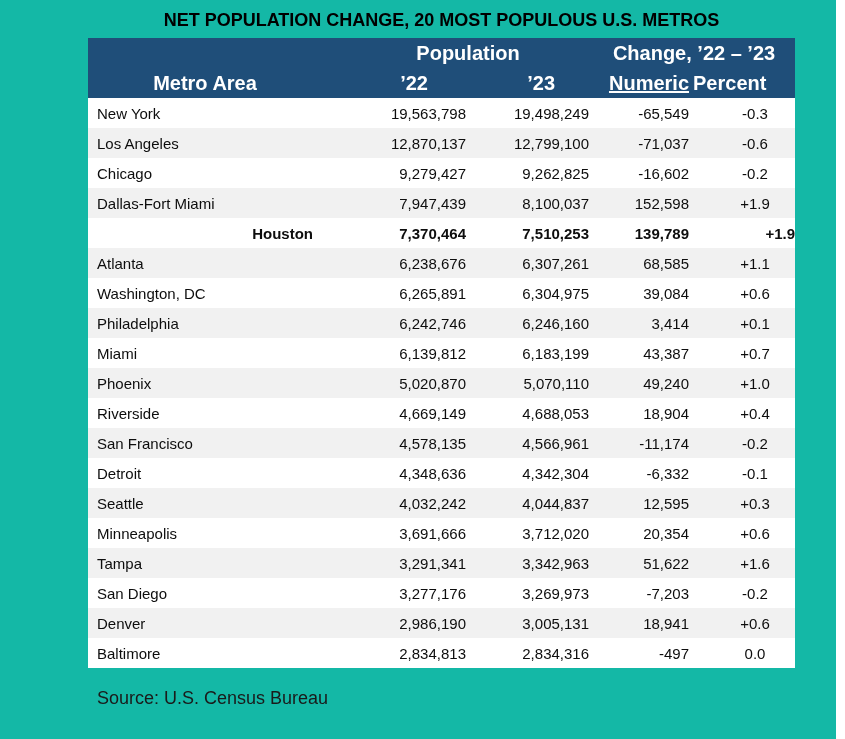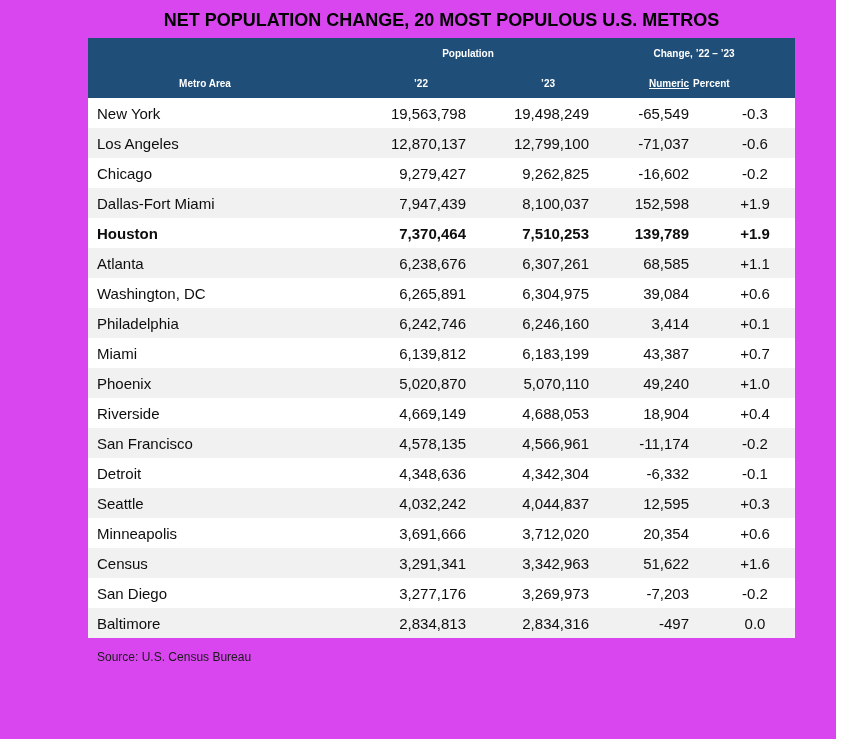--- a/index.html
+++ b/index.html
@@ -9,21 +9,21 @@
     background: #ffffff;
     width: 845px;
     height: 739px;
     font-family: "Liberation Sans", sans-serif;
     color: #111111;
   }
   .page {
     width: 836px;
     height: 739px;
     padding: 8px 50px 0 88px;
-    background: #d946ef;
+    background: #14b8a6;
   }
   .chart-title {
     width: 707px;
     text-align: center;
     font-size: 18px;
     font-weight: 700;
     color: #000000;
     letter-spacing: 0px;
     padding: 2px 0 7px 0;
     white-space: nowrap;
@@ -36,21 +36,21 @@
   col.c-metro   { width: 225px; }
   col.c-pop22   { width: 157px; }
   col.c-pop23   { width: 123px; }
   col.c-numeric { width: 100px; }
   col.c-percent { width: 102px; }
 
   thead th {
     background: #1F4E79;
     color: #ffffff;
     font-weight: 700;
-    font-size: 10px;
+    font-size: 20px;
     height: 30px;
     padding: 0;
     white-space: nowrap;
   }
   thead tr.group-row th { vertical-align: middle; }
   th.gh-population { text-align: center; padding-left: 30px; }
   th.gh-change     { }
   th.ch-metro   { text-align: center;  padding-left: 9px; }
   th.ch-y22     { text-align: right; padding-right: 42px; }
   th.ch-y23     { text-align: right; padding-right: 38px; }
@@ -63,27 +63,27 @@
     font-size: 15px;
     color: #0d0d0d;
     vertical-align: middle;
     white-space: nowrap;
   }
   tbody tr:nth-child(even) { background: #F1F1F1; }
   tbody tr:nth-child(odd)  { background: #ffffff; }
   td.td-metro   { text-align: left;  padding-left: 9px; }
   td.td-num     { text-align: right; padding-right: 4px; }
   td.td-pct     { text-align: center; padding-left: 22px; }
-  tr.bold-row td { font-weight: 700; }
+  tr.bold-row td { font-weight: 700; text-align: right; }
 
   .source-note {
     width: 707px;
-    font-size: 12px;
+    font-size: 18px;
     color: #1a1a1a;
-    padding: 12px 0 0 9px;
+    padding: 20px 0 0 9px;
     text-align: left;
   }
 </style>
 </head>
 <body>
 
 <div class="page">
 
   <div class="chart-title">NET POPULATION CHANGE, 20 MOST POPULOUS U.S. METROS</div>
 
@@ -209,34 +209,41 @@
           <td class="td-pct">+0.3</td>
         </tr>
         <tr>
           <td class="td-metro">Minneapolis</td>
           <td class="td-num">3,691,666</td>
           <td class="td-num">3,712,020</td>
           <td class="td-num">20,354</td>
           <td class="td-pct">+0.6</td>
         </tr>
         <tr>
-          <td class="td-metro">Census</td>
+          <td class="td-metro">Tampa</td>
           <td class="td-num">3,291,341</td>
           <td class="td-num">3,342,963</td>
           <td class="td-num">51,622</td>
           <td class="td-pct">+1.6</td>
         </tr>
         <tr>
           <td class="td-metro">San Diego</td>
           <td class="td-num">3,277,176</td>
           <td class="td-num">3,269,973</td>
           <td class="td-num">-7,203</td>
           <td class="td-pct">-0.2</td>
         </tr>
         <tr>
+          <td class="td-metro">Denver</td>
+          <td class="td-num">2,986,190</td>
+          <td class="td-num">3,005,131</td>
+          <td class="td-num">18,941</td>
+          <td class="td-pct">+0.6</td>
+        </tr>
+        <tr>
           <td class="td-metro">Baltimore</td>
           <td class="td-num">2,834,813</td>
           <td class="td-num">2,834,316</td>
           <td class="td-num">-497</td>
           <td class="td-pct">0.0</td>
         </tr>
       </tbody>
   </table>
 
   <div class="source-note">Source: U.S. Census Bureau</div>

